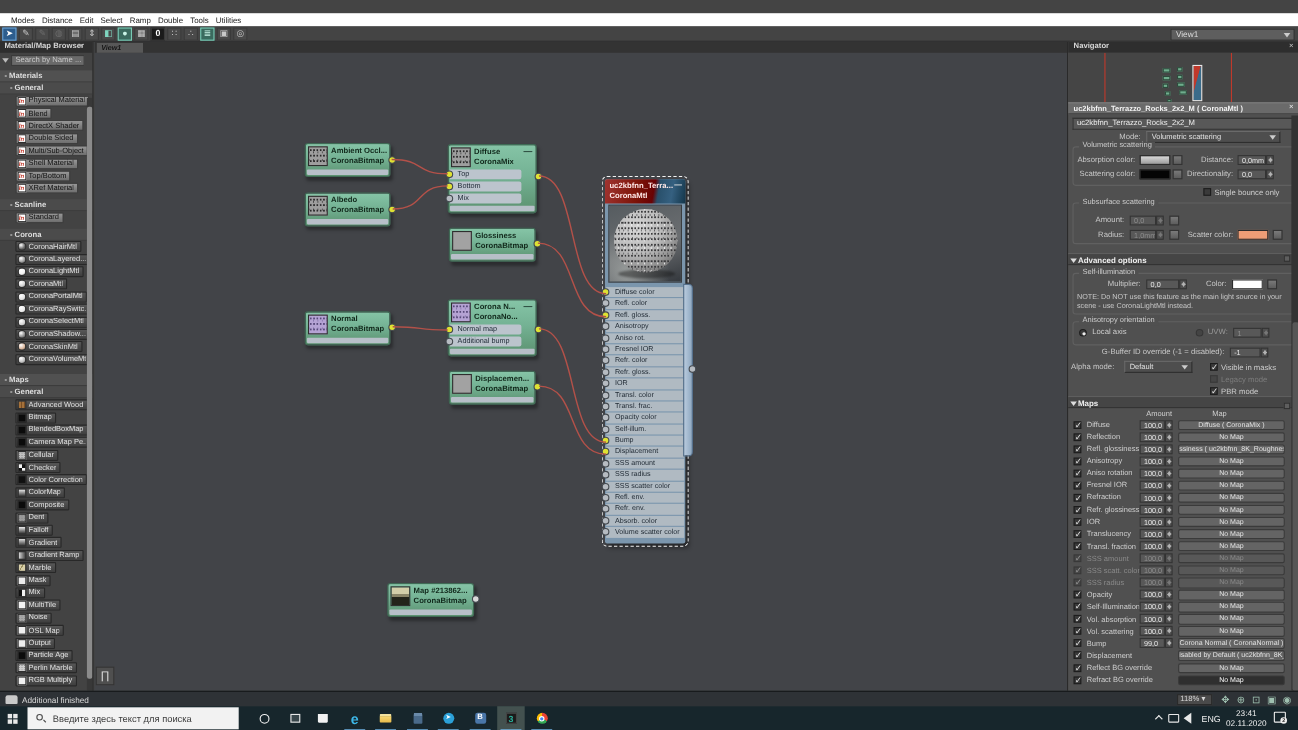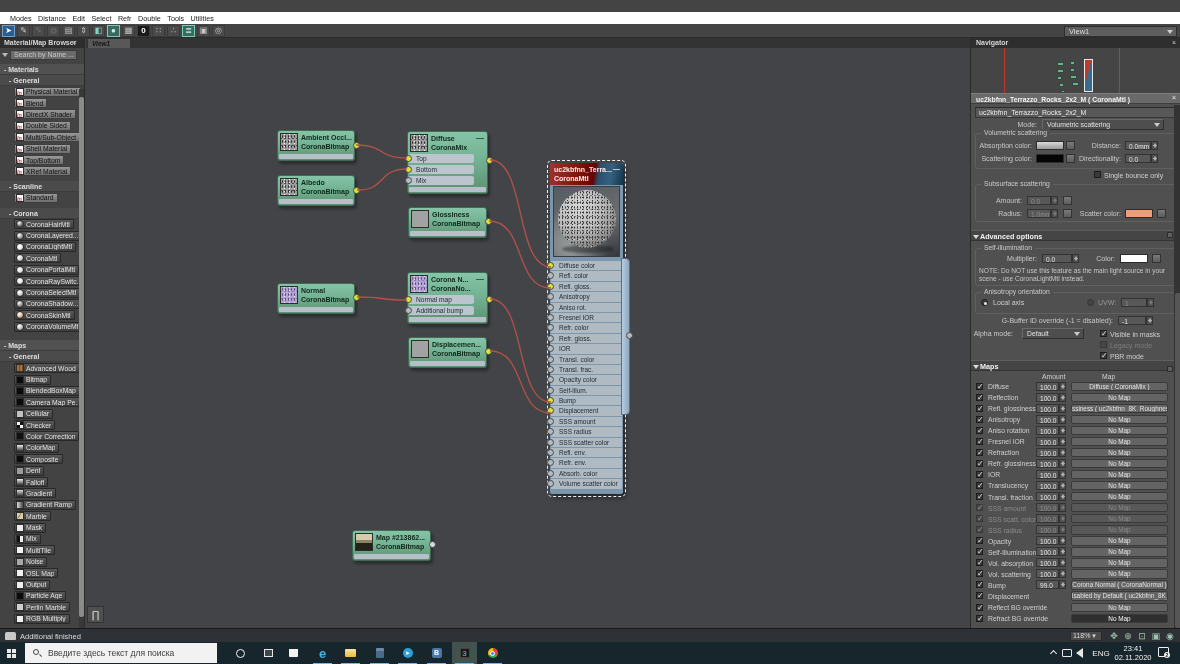--- a/index.html
+++ b/index.html
@@ -103,21 +103,21 @@
 </style>
 </head>
 <body>
 
 <div id="app">
   <div class="menubar" id="menubar">
       <span>Modes</span>
       <span>Distance</span>
       <span>Edit</span>
       <span>Select</span>
-      <span>Refr</span>
+      <span>Ramp</span>
       <span>Double</span>
       <span>Tools</span>
       <span>Utilities</span>
     </div>
   <div class="toolbar" id="toolbarEl">
       <div class="tbicon active-blue">➤</div>
       <div class="tbicon ">✎</div>
       <div class="tbicon dim">✎</div>
       <div class="tbicon dim">◍</div>
       <div class="tbicon ">▤</div>

